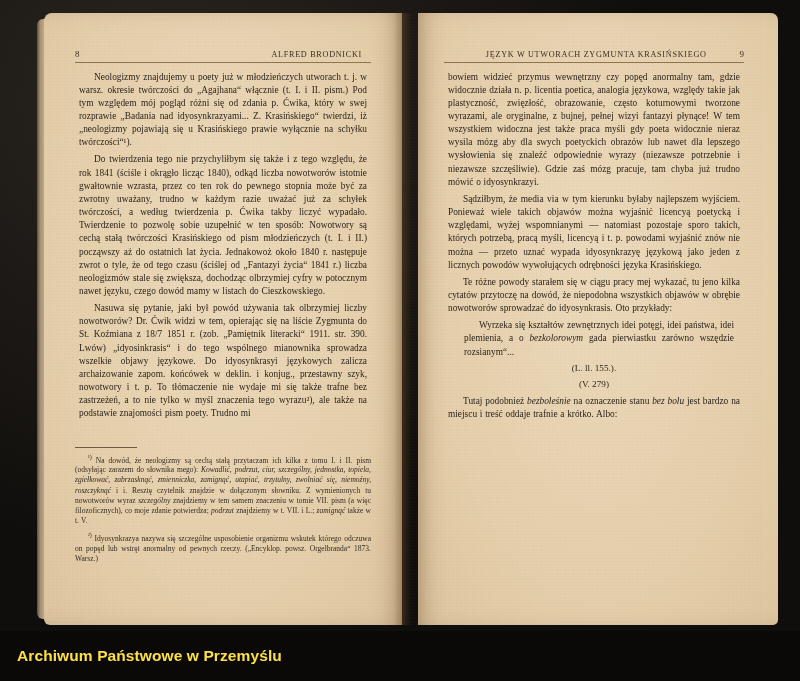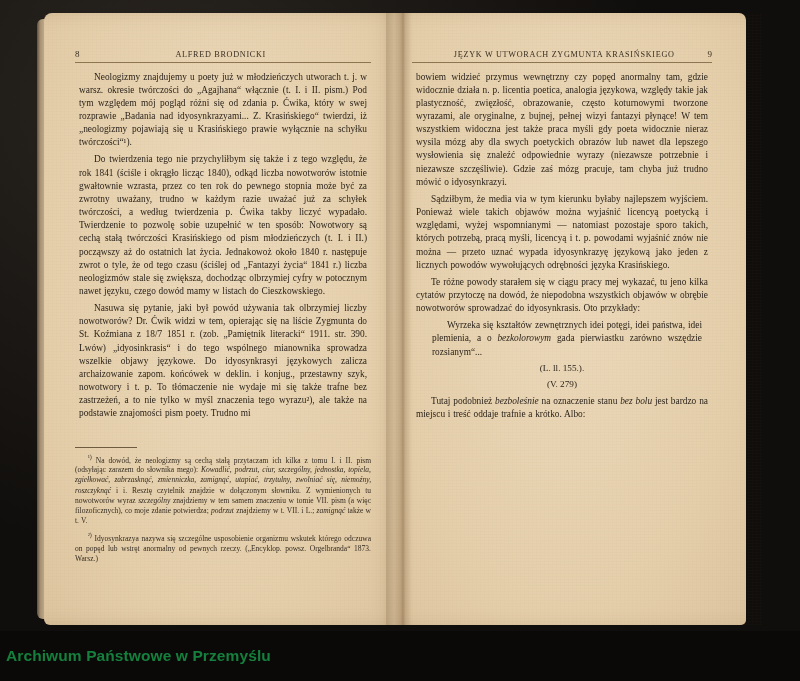--- a/index.html
+++ b/index.html
@@ -45,21 +45,21 @@
     background-image:
       radial-gradient(ellipse at 50% 40%, #ecdabc 0%, #e4ceaa 70%, #dcc49f 100%);
   }
   #page-left {
     left: 0;
     width: 358px;
     border-radius: 8px 0 0 6px;
     box-shadow: inset -16px 0 26px -14px rgba(90,60,30,.55);
   }
   #page-right {
-    left: 342px;
+    left: 374px;
     width: 360px;
     border-radius: 0 7px 5px 0;
     box-shadow: inset 14px 0 24px -14px rgba(90,60,30,.5);
   }
   
   #edge-stack {
     position: absolute;
     left: -7px;
     top: 6px;
     width: 8px;
@@ -113,21 +113,21 @@
     border-bottom: 1.6px solid #8d7552;
     margin-bottom: 8px;
   }
   .runhead.left  { justify-content: flex-start; }
   .runhead .folio { font-size: 9px; letter-spacing: 0; }
   .runhead .title {
     flex: 1;
     text-align: center;
     white-space: nowrap;
   }
-  .runhead.left .title  { text-align: center; padding-right: 9px; }
+  .runhead.left .title  { text-align: right; padding-right: 9px; }
   .runhead.right .title { text-align: center; padding-left: 9px; }
 
   p.body {
     margin: 4px;
     font-size: 9.35px;
     line-height: 13.15px;
     text-align: justify;
     text-indent: 15px;
     hyphens: manual;
     word-spacing: .4px;
@@ -182,25 +182,25 @@
     position: absolute;
     left: 0;
     bottom: 0;
     width: 800px;
     height: 50px;
     background: #0a0908;
     display: flex;
     align-items: center;
   }
   #watermark-text {
-    color: #15803d;
+    color: #fde047;
     font-family: "Liberation Sans", sans-serif;
     font-size: 15.5px;
     font-weight: bold;
-    padding-left: 6px;
+    padding-left: 17px;
     letter-spacing: .1px;
   }
 </style>
 </head>
 <body>
 
 <div id="scan">
 
   <div id="backdrop"></div>
 

